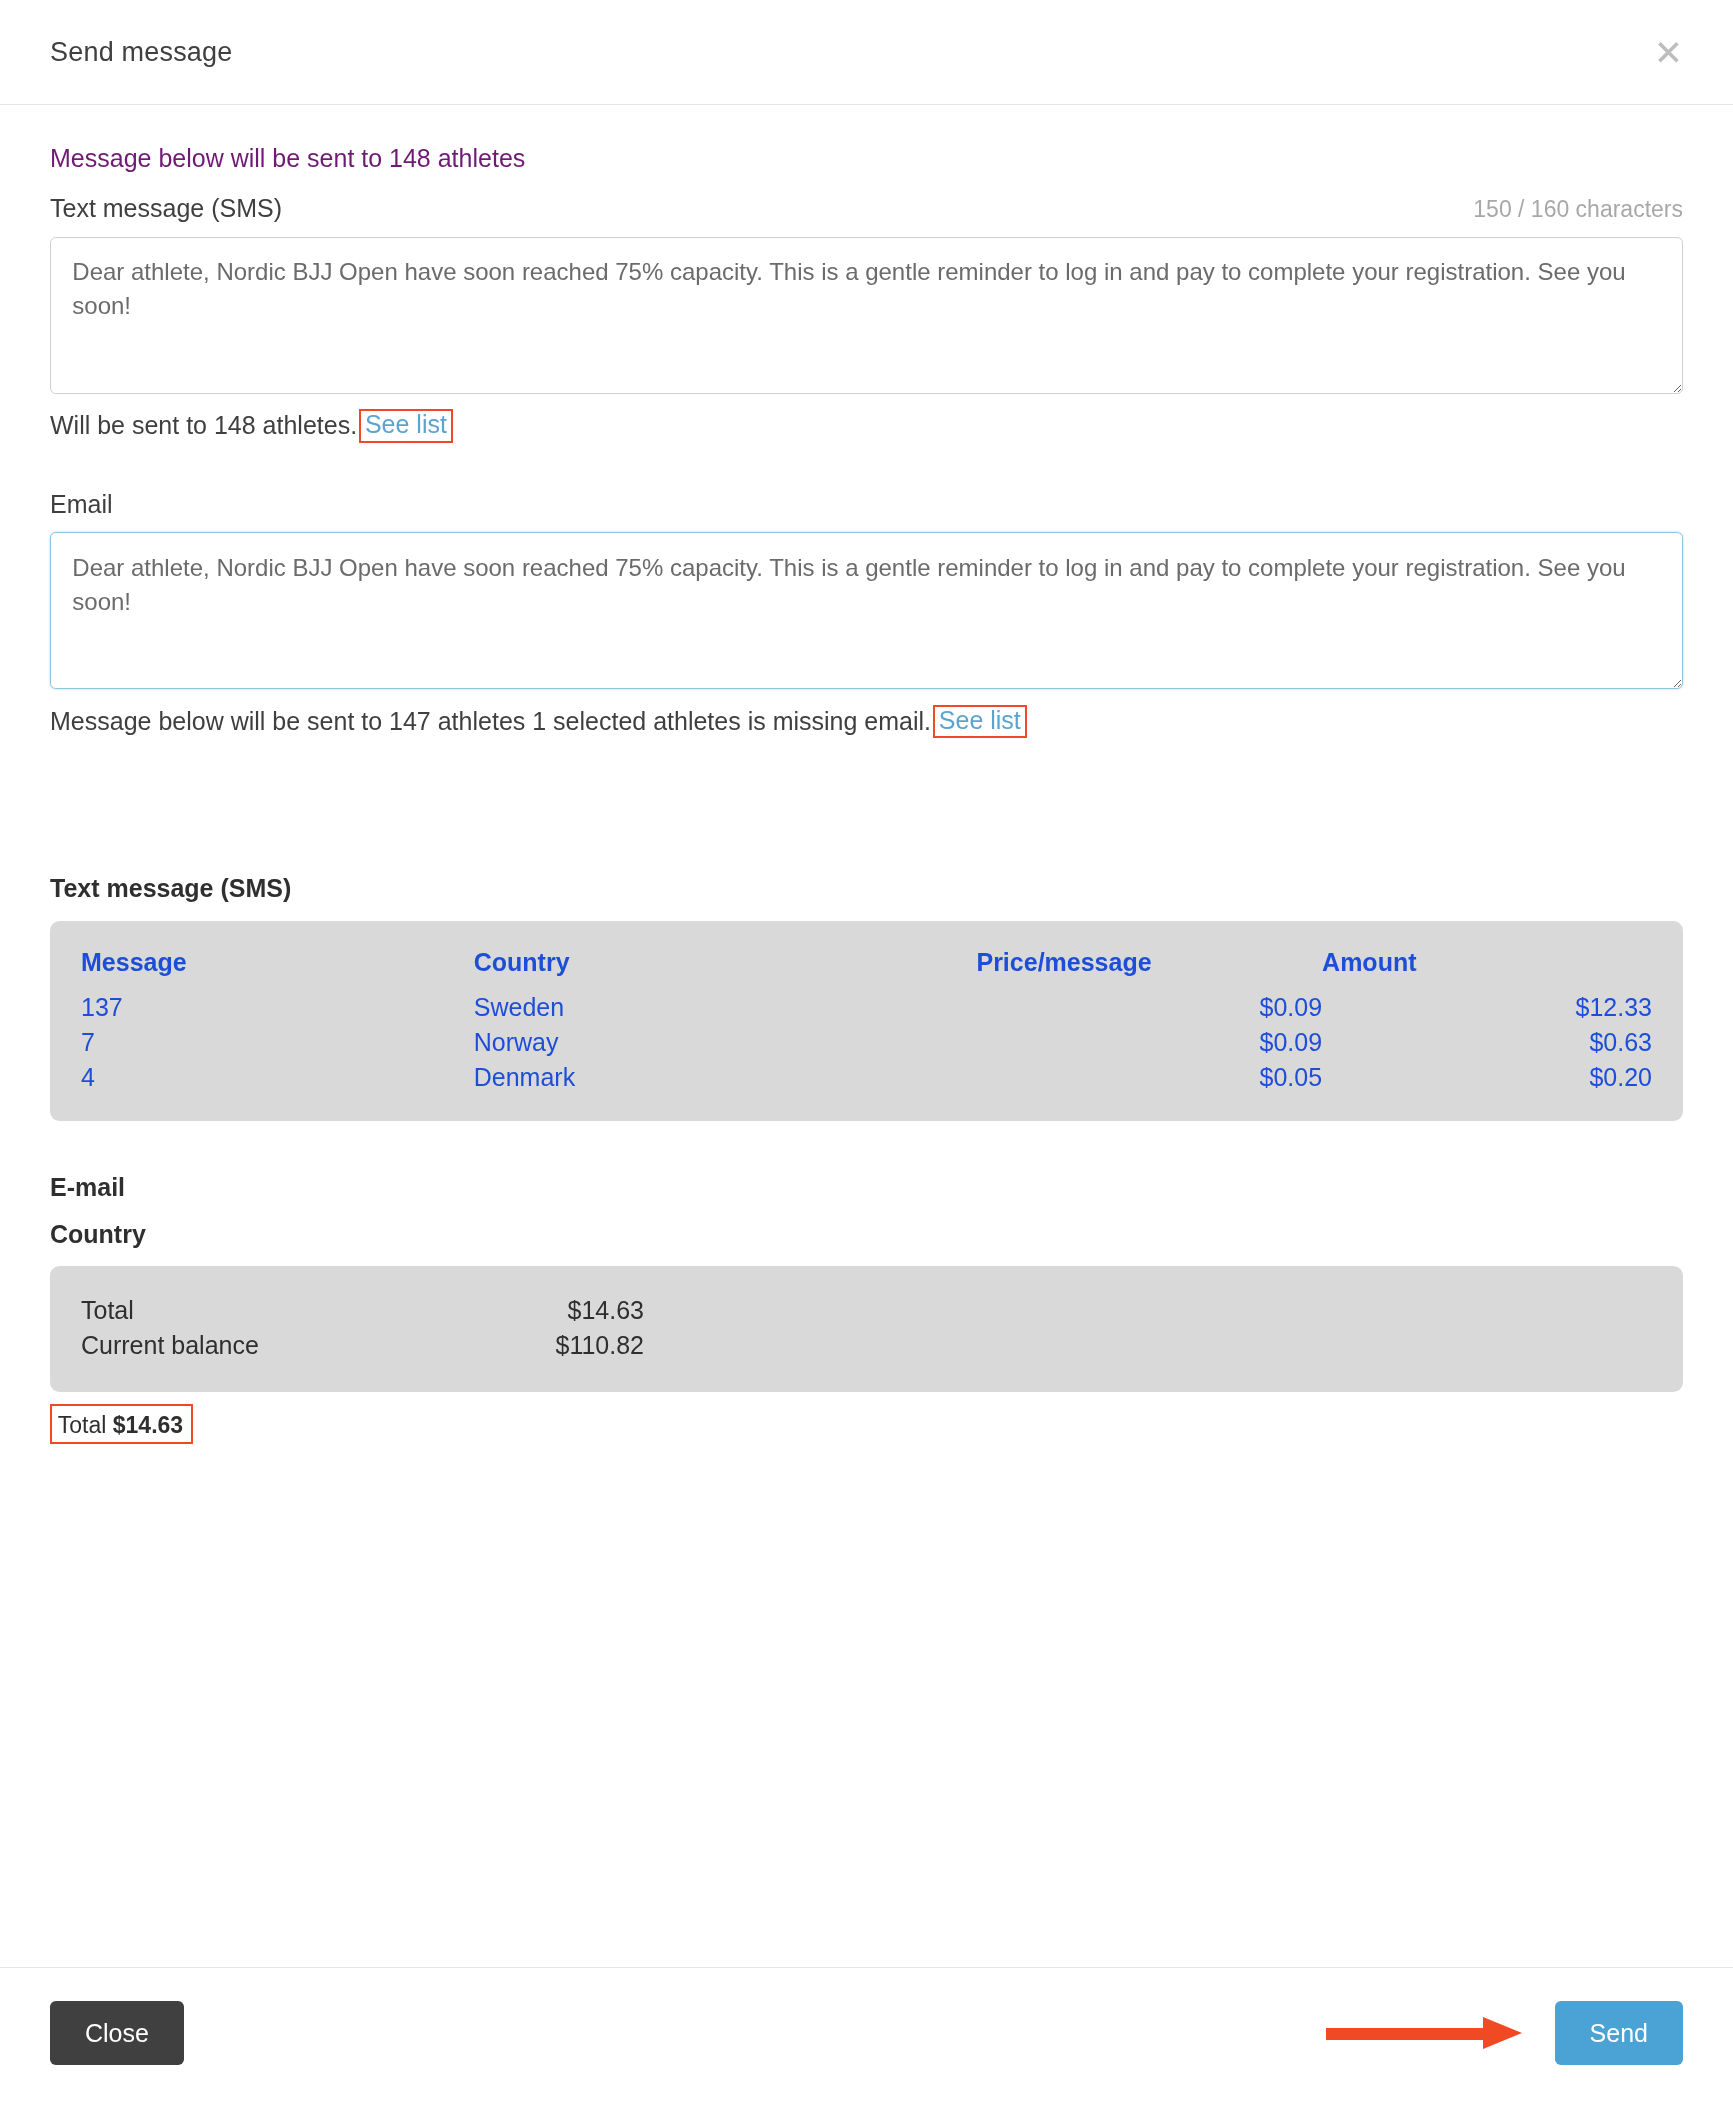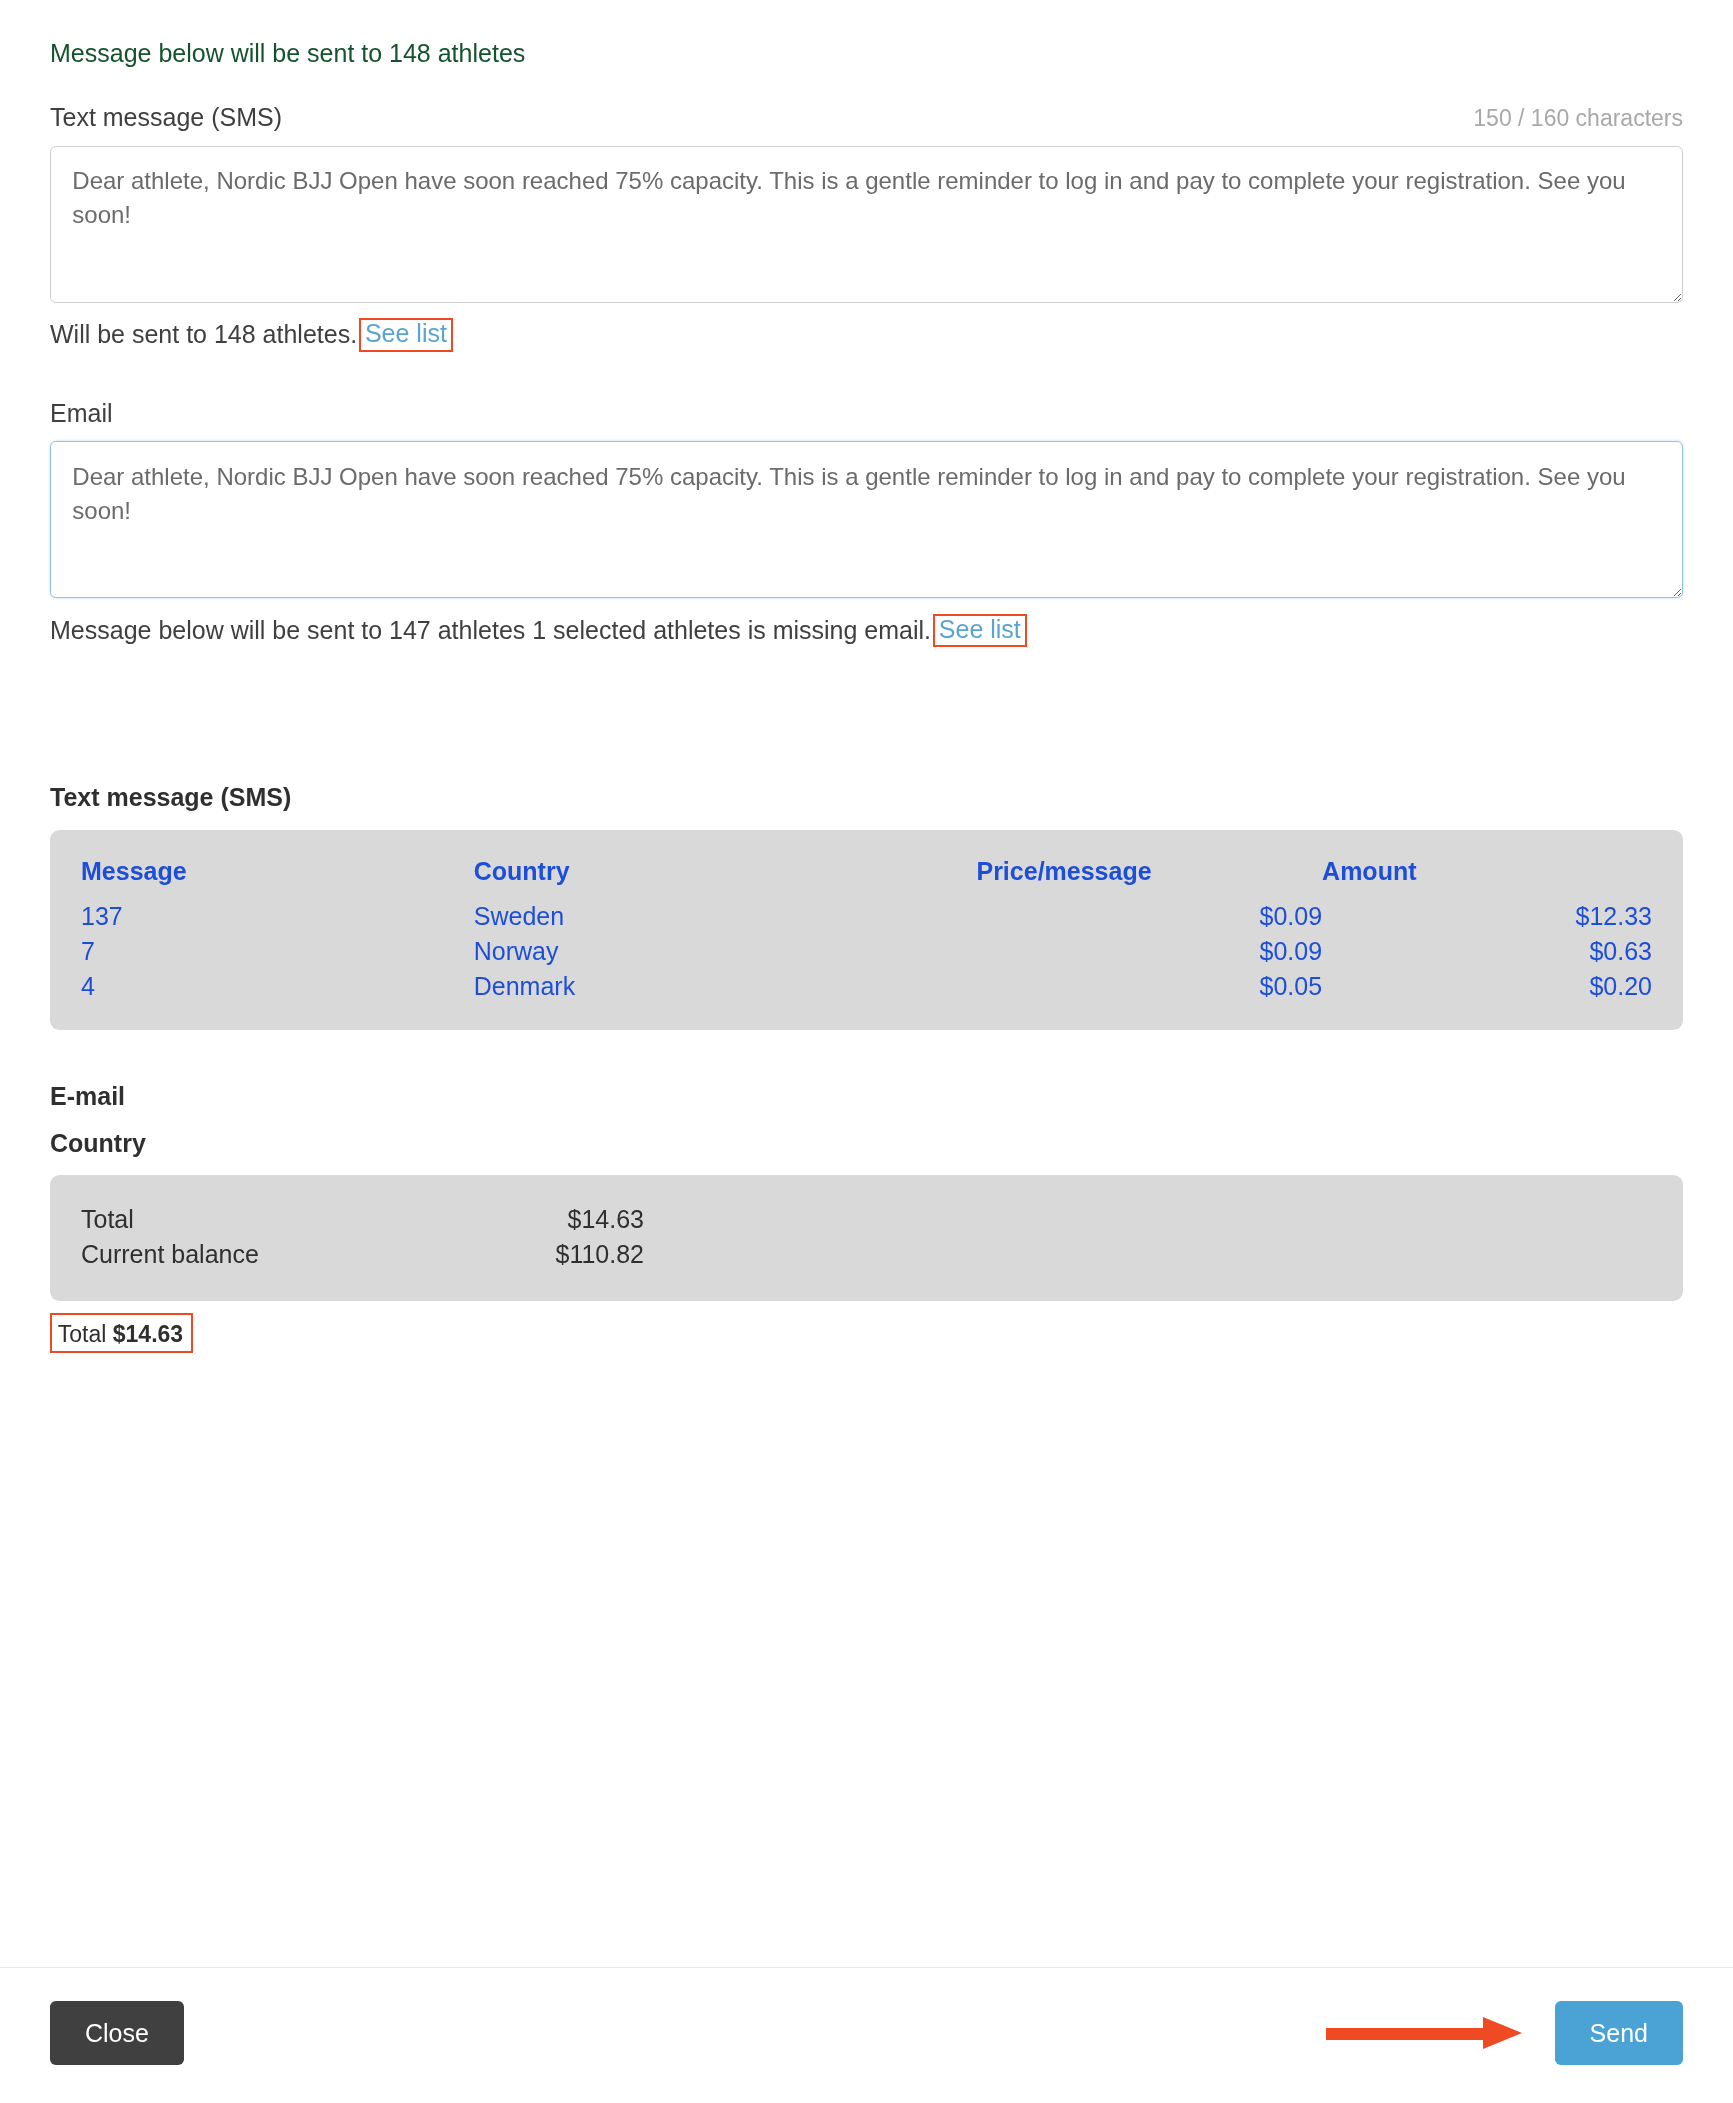--- a/index.html
+++ b/index.html
@@ -44,22 +44,22 @@
     cursor: pointer;
     font-family: "Liberation Sans", sans-serif;
   }
   
   .modal-body {
     padding: 39px 50px 0 50px;
     flex: 1 1 auto;
   }
   .lead-text {
     font-size: 25px;
-    color: #14532d;
-    margin-bottom: 35px;
+    color: #701a75;
+    margin-bottom: 21px;
   }
   .field-label-row {
     display: flex;
     align-items: flex-end;
     justify-content: space-between;
     margin-bottom: 13.6px;
   }
   .field-label {
     font-size: 25px;
     color: #3f3f3f;
@@ -220,20 +220,24 @@
     border-top: 16.5px solid transparent;
     border-bottom: 16.5px solid transparent;
     border-left: 39px solid #ef4a24;
   }
 </style>
 </head>
 <body>
 
 <div class="modal">
 
+  <div class="modal-header">
+    <div class="modal-title">Send message</div>
+    <div class="close-x">✕</div>
+  </div>
 
   <div class="modal-body">
 
     <div class="lead-text">Message below will be sent to 148 athletes</div>
 
     
     <div class="field-label-row">
       <div class="field-label">Text message (SMS)</div>
       <div class="char-counter">150 / 160 characters</div>
     </div>

